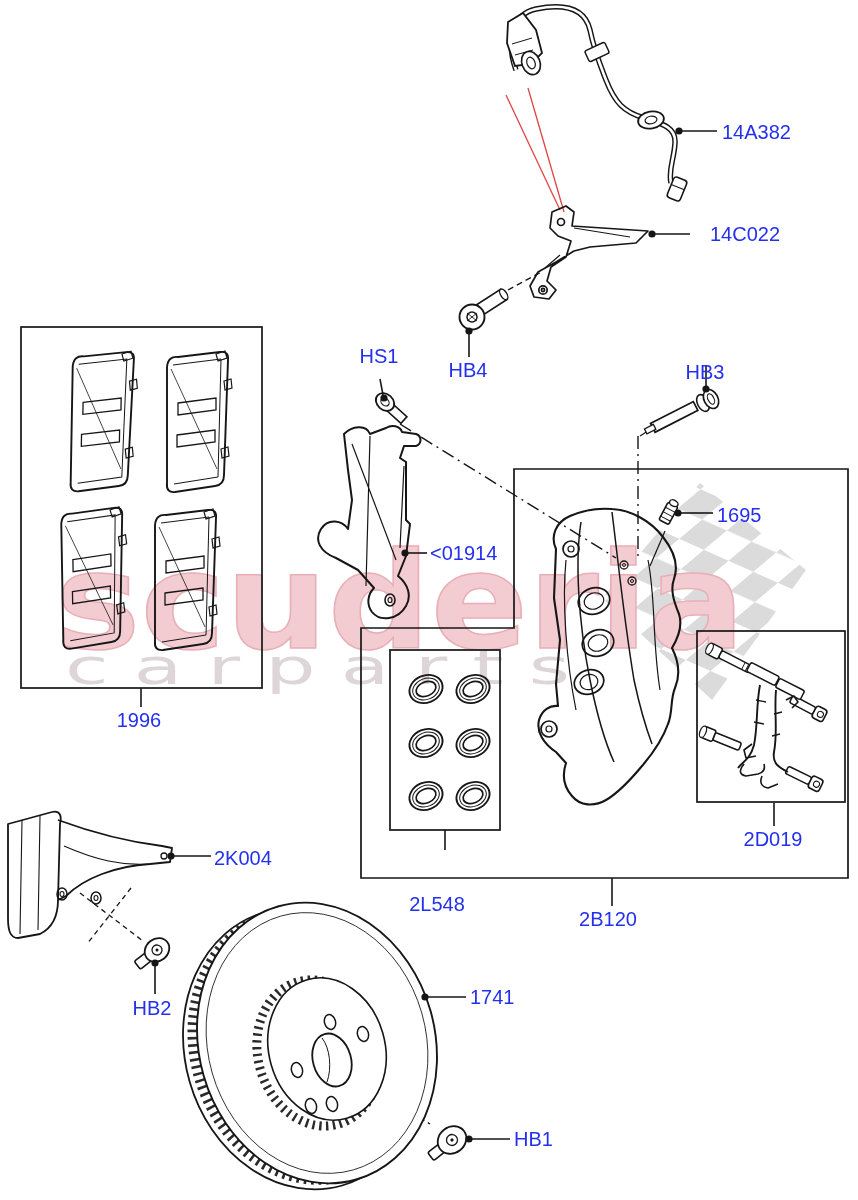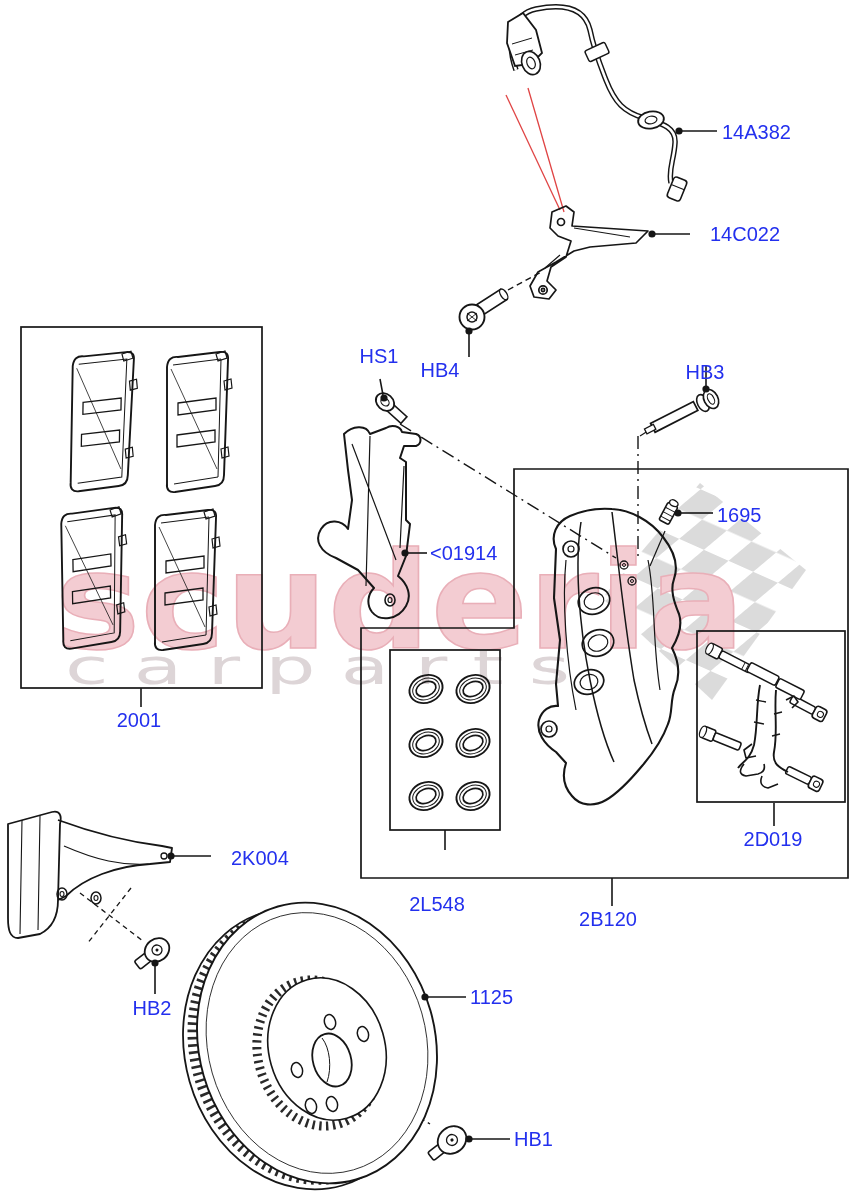--- a/index.html
+++ b/index.html
@@ -309,27 +309,27 @@
         <circle cx="155" cy="963" r="2.8"></circle>
     <line x1="427" y1="997" x2="466" y2="997"></line>
         <circle cx="425" cy="997" r="2.8"></circle>
     <line x1="471" y1="1139" x2="510" y2="1139"></line>
         <circle cx="469" cy="1139" r="2.8"></circle>
   </g>
 </svg>
 
 <div class="lbl" style="left:722px;top:122px">14A382</div>
 <div class="lbl" style="left:710px;top:224px">14C022</div>
-<div class="lbl c" style="left:440px;top:360px">HB4</div>
+<div class="lbl c" style="left:468px;top:360px">HB4</div>
 <div class="lbl c" style="left:379px;top:346px">HS1</div>
 <div class="lbl c" style="left:705px;top:362px">HB3</div>
 <div class="lbl" style="left:717px;top:505px">1695</div>
 <div class="lbl" style="left:430px;top:543px">&lt;01914</div>
-<div class="lbl c" style="left:139px;top:710px">2001</div>
+<div class="lbl c" style="left:139px;top:710px">1996</div>
 <div class="lbl c" style="left:437px;top:894px">2L548</div>
 <div class="lbl c" style="left:608px;top:909px">2B120</div>
 <div class="lbl c" style="left:773px;top:829px">2D019</div>
-<div class="lbl" style="left:231px;top:848px">2K004</div>
+<div class="lbl" style="left:214px;top:848px">2K004</div>
 <div class="lbl c" style="left:152px;top:998px">HB2</div>
-<div class="lbl" style="left:470px;top:987px">1125</div>
+<div class="lbl" style="left:470px;top:987px">1741</div>
 <div class="lbl" style="left:514px;top:1129px">HB1</div>
 
 </div>
 
 </body></html>

